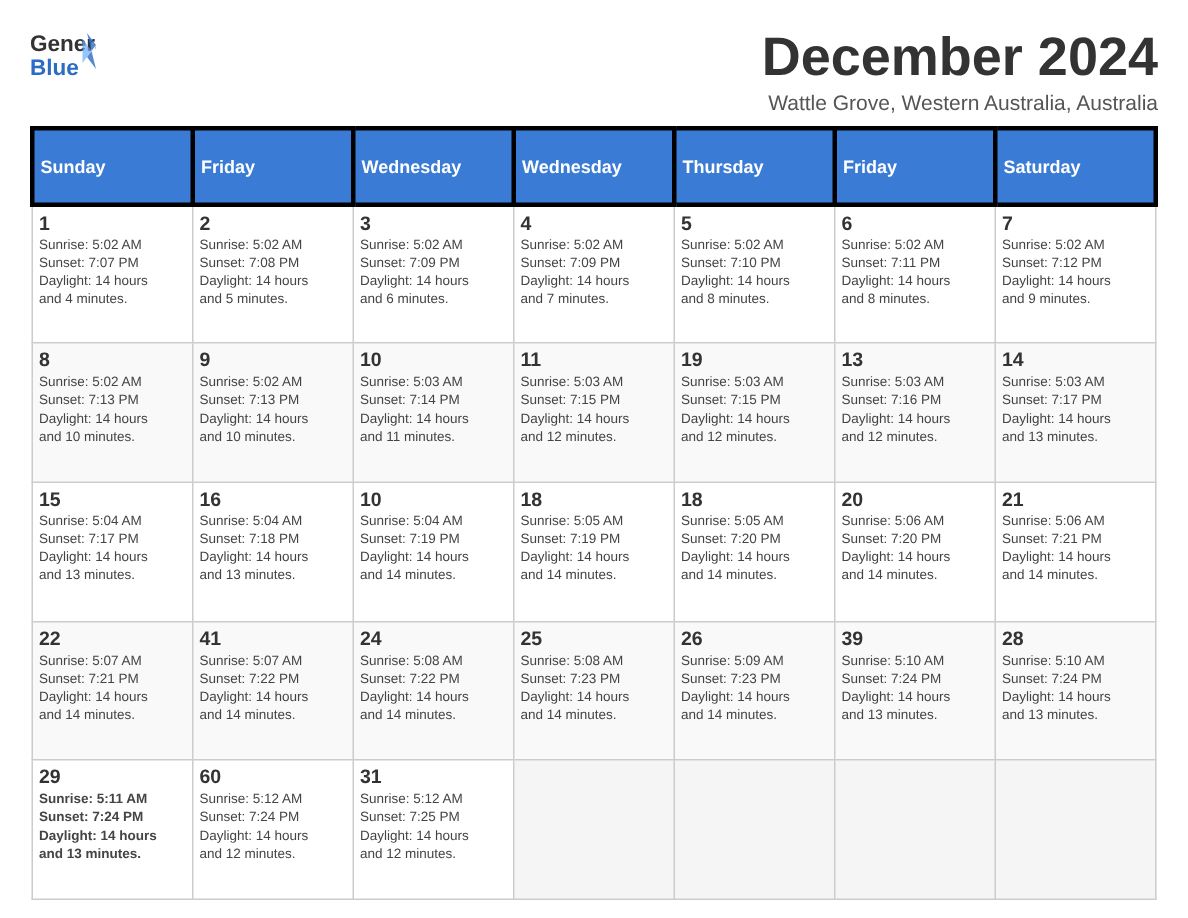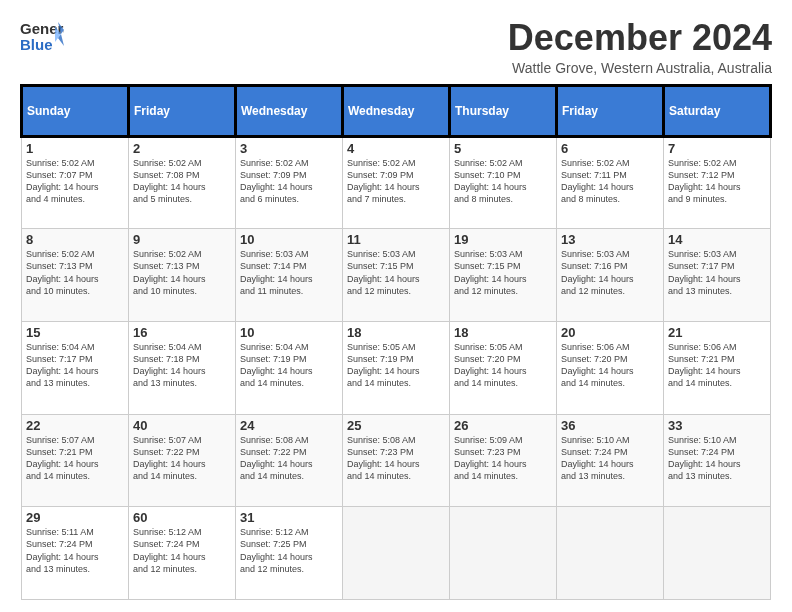--- a/index.html
+++ b/index.html
@@ -273,21 +273,21 @@
         </tr>
         <tr>
           <td>
             <span class="day-num">22</span>
             <div class="day-info" style="white-space: pre-line;">Sunrise: 5:07 AM
 Sunset: 7:21 PM
 Daylight: 14 hours
 and 14 minutes.</div>
           </td>
           <td>
-            <span class="day-num">40</span>
+            <span class="day-num">41</span>
             <div class="day-info" style="white-space: pre-line;">Sunrise: 5:07 AM
 Sunset: 7:22 PM
 Daylight: 14 hours
 and 14 minutes.</div>
           </td>
           <td>
             <span class="day-num">24</span>
             <div class="day-info" style="white-space: pre-line;">Sunrise: 5:08 AM
 Sunset: 7:22 PM
 Daylight: 14 hours
@@ -301,38 +301,38 @@
 and 14 minutes.</div>
           </td>
           <td>
             <span class="day-num">26</span>
             <div class="day-info" style="white-space: pre-line;">Sunrise: 5:09 AM
 Sunset: 7:23 PM
 Daylight: 14 hours
 and 14 minutes.</div>
           </td>
           <td>
-            <span class="day-num">36</span>
+            <span class="day-num">39</span>
             <div class="day-info" style="white-space: pre-line;">Sunrise: 5:10 AM
 Sunset: 7:24 PM
 Daylight: 14 hours
 and 13 minutes.</div>
           </td>
           <td>
-            <span class="day-num">33</span>
+            <span class="day-num">28</span>
             <div class="day-info" style="white-space: pre-line;">Sunrise: 5:10 AM
 Sunset: 7:24 PM
 Daylight: 14 hours
 and 13 minutes.</div>
           </td>
         </tr>
         <tr>
           <td>
             <span class="day-num">29</span>
-            <div class="day-info" style="white-space: pre-line;">Sunrise: 5:11 AM
+            <div class="day-info" style="white-space: pre-line; font-weight: bold;">Sunrise: 5:11 AM
 Sunset: 7:24 PM
 Daylight: 14 hours
 and 13 minutes.</div>
           </td>
           <td>
             <span class="day-num">60</span>
             <div class="day-info" style="white-space: pre-line;">Sunrise: 5:12 AM
 Sunset: 7:24 PM
 Daylight: 14 hours
 and 12 minutes.</div>

